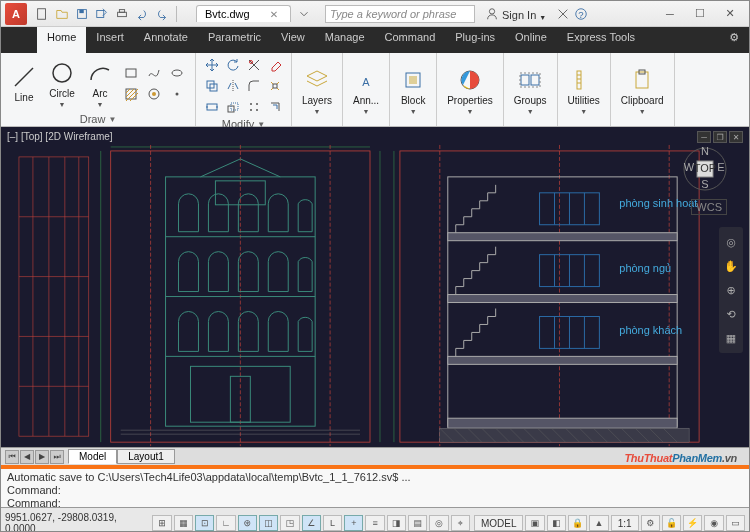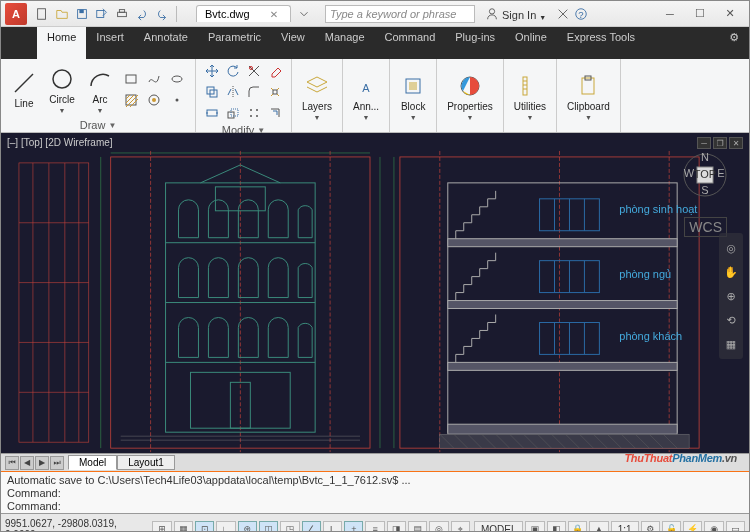--- a/index.html
+++ b/index.html
@@ -13,21 +13,21 @@
 .qat-btn svg{width:14px;height:14px}
 .qat-sep{width:1px;height:16px;background:#bbb;margin:0 3px}
 .file-tab{background:#fff;border:1px solid #bbb;border-bottom:none;padding:2px 12px 2px 8px;margin-left:16px;display:flex;align-items:center;gap:20px;border-radius:3px 3px 0 0}
 .file-tab .x{color:#888;font-size:10px}
 .search-box{margin-left:12px;border:1px solid #bbb;background:#fff;height:18px;width:150px;display:flex;align-items:center;padding:0 4px;color:#888;font-style:italic}
 .signin{margin-left:10px;display:flex;align-items:flex-end;gap:3px;color:#333}
 .win-controls{margin-left:auto;display:flex}
 .win-btn{width:30px;height:20px;display:flex;align-items:center;justify-content:center;color:#555}
 
 
-.ribbon-tabs{height:32px;background:#2a2a2a;display:flex;padding-left:36px}
+.ribbon-tabs{height:26px;background:#2a2a2a;display:flex;padding-left:36px}
 .rtab{padding:4px 10px;color:#ccc;cursor:pointer}
 .rtab.active{background:#f5f6f7;color:#222}
 
 
 .ribbon{height:74px;background:#f5f6f7;border-bottom:1px solid #bbb;display:flex}
 .panel{border-right:1px solid #ccc;padding:2px 6px 0;display:flex;flex-direction:column}
 .panel-body{flex:1;display:flex;align-items:center;gap:4px}
 .panel-title{text-align:center;color:#555;font-size:10px;padding:1px 0;display:flex;justify-content:center;align-items:center;gap:3px}
 .panel-title .dd{font-size:8px;color:#666}
 .big-btn{display:flex;flex-direction:column;align-items:center;gap:2px;padding:2px 4px;cursor:pointer;border-radius:2px;min-width:32px}
@@ -38,36 +38,36 @@
 .small-grid.cols3{grid-template-columns:repeat(3,22px)}
 .sm-btn{width:20px;height:20px;display:flex;align-items:center;justify-content:center;cursor:pointer;border-radius:2px}
 .sm-btn svg{width:14px;height:14px}
 
 
 .draw-area{position:relative;height:320px;background:#1a1a2e;overflow:hidden}
 .view-label{position:absolute;top:4px;left:6px;color:#ccc;font-size:10px;z-index:5}
 .mdi-controls{position:absolute;top:4px;right:6px;display:flex;gap:2px;z-index:5}
 .mdi-btn{width:14px;height:12px;background:#333;border:1px solid #555;color:#aaa;font-size:8px;display:flex;align-items:center;justify-content:center}
 .viewcube{position:absolute;top:20px;right:22px;width:44px;height:44px;z-index:5}
-.wcs-label{position:absolute;top:84px;right:22px;color:#888;font-size:14px;border:1px solid #444;padding:1px 4px;z-index:5}
+.wcs-label{position:absolute;top:72px;right:22px;color:#888;font-size:11px;border:1px solid #444;padding:1px 4px;z-index:5}
 .navbar{position:absolute;top:100px;right:6px;width:24px;background:rgba(50,50,60,.7);border-radius:3px;display:flex;flex-direction:column;gap:6px;padding:6px 3px;z-index:5}
 .navbar-btn{width:18px;height:18px;color:#aaa;display:flex;align-items:center;justify-content:center}
 
 
 .dwg{position:absolute;inset:0}
 
 
 .layout-tabs{height:18px;background:#ddd;border-top:1px solid #999;display:flex;align-items:center;padding-left:4px}
 .ltab-nav{display:flex;gap:1px;margin-right:4px}
 .ltab-nav-btn{width:14px;height:14px;background:#ccc;border:1px solid #999;display:flex;align-items:center;justify-content:center;font-size:8px;color:#444}
 .ltab{padding:1px 10px;background:#eee;border:1px solid #999;font-size:10px;cursor:pointer}
 .ltab.active{background:#fff;border-bottom-color:#fff}
 
 
-.cmdline{height:42px;background:#f8f8f8;border-top:1px solid #f97316;padding:2px 6px;font-family:Consolas,monospace;font-size:10px;color:#333;line-height:13px;overflow:hidden}
+.cmdline{height:42px;background:#f8f8f8;border-top:4px solid #f97316;padding:2px 6px;font-family:Consolas,monospace;font-size:10px;color:#333;line-height:13px;overflow:hidden}
 .cmdline .prompt{white-space:pre}
 
 
 .statusbar{height:31px;background:#e8e8e8;border-top:1px solid #999;display:flex;align-items:center;padding:0 4px;gap:2px}
 .coords{font-size:10px;color:#333;margin-right:6px}
 .sb-btn{width:20px;height:16px;border:1px solid #bbb;background:#f0f0f0;display:flex;align-items:center;justify-content:center;cursor:pointer;font-size:9px;color:#555}
 .sb-btn.on{background:#cfe4f7;border-color:#7aa}
 .sb-text{padding:0 6px;border:1px solid #bbb;height:16px;display:flex;align-items:center;font-size:10px;background:#f0f0f0;color:#333}
 .sb-spacer{flex:1}
 
@@ -361,20 +361,33 @@
   <div class="panel">
       <div class="panel-body">
         <div class="big-btn">
           <svg viewBox="0 0 26 26">
             <circle cx="13" cy="13" r="9" fill="none" stroke="#555"></circle>
             <path d="M13 4a9 9 0 0 1 0 18" fill="#e74c3c"></path>
             <path d="M13 4a9 9 0 0 0-7 14" fill="#3498db"></path>
             <path d="M6 18a9 9 0 0 0 7 4" fill="#f1c40f"></path>
           </svg>
           <span class="big-btn-label">Properties</span>
+          <span class="dd">▼</span>
+        </div>
+      </div>
+    </div>
+  <div class="panel">
+      <div class="panel-body">
+        <div class="big-btn">
+          <svg viewBox="0 0 26 26">
+            <rect x="4" y="8" width="8" height="10" fill="none" stroke="#3a6ea5"></rect>
+            <rect x="14" y="8" width="8" height="10" fill="none" stroke="#3a6ea5"></rect>
+            <rect x="3" y="6" width="20" height="14" fill="none" stroke="#888" stroke-dasharray="2"></rect>
+          </svg>
+          <span class="big-btn-label">Groups</span>
           <span class="dd">▼</span>
         </div>
       </div>
     </div>
   <div class="panel">
       <div class="panel-body">
         <div class="big-btn">
           <svg viewBox="0 0 26 26">
             <rect x="6" y="4" width="4" height="18" fill="none" stroke="#c9a73a"></rect>
             <path d="M6 8h4M6 12h4M6 16h4" stroke="#c9a73a"></path>

